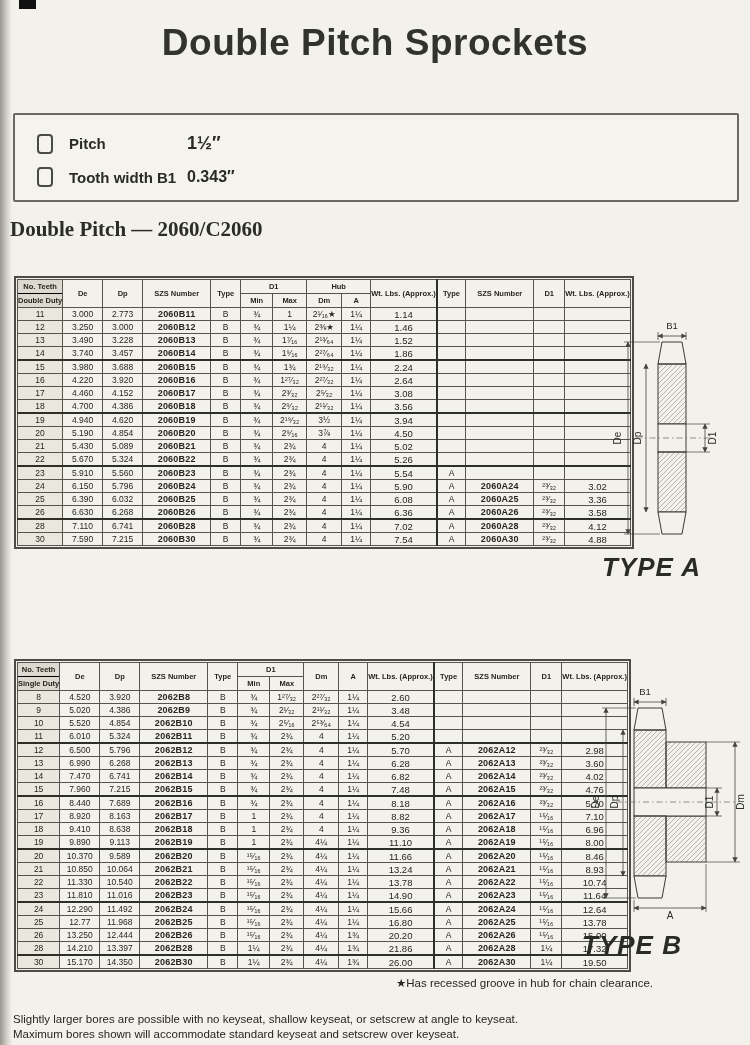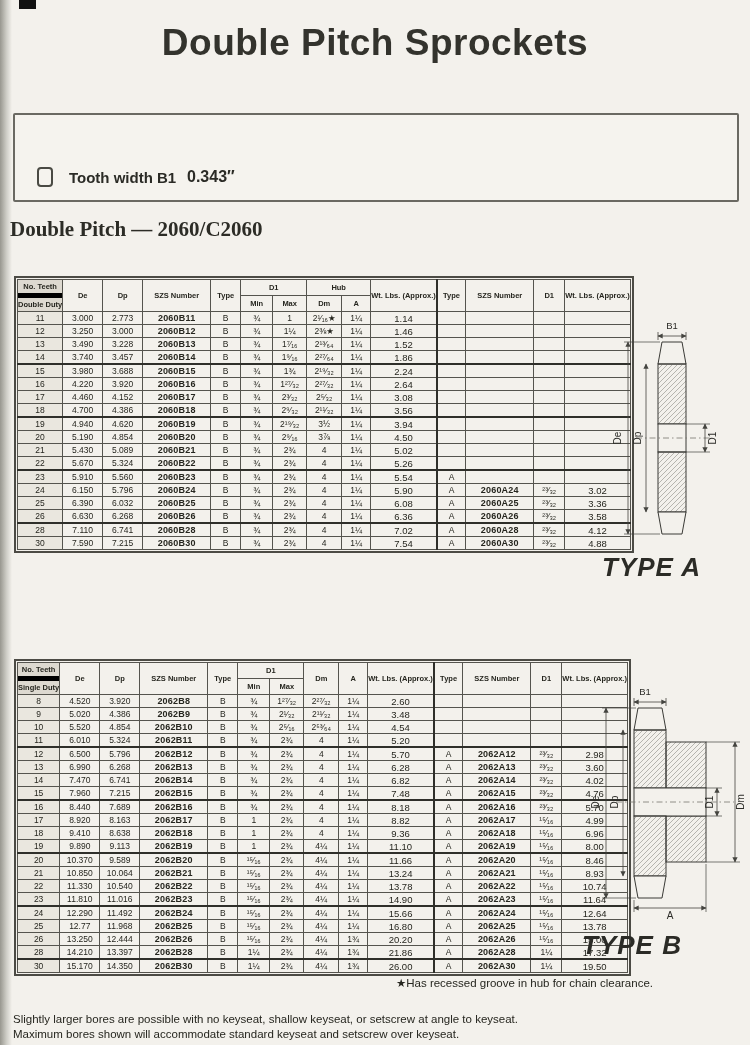--- a/index.html
+++ b/index.html
@@ -32,21 +32,21 @@
   .tm2{top:659px;}
   .tbl-wrap{border:2px solid #4c4b45;padding:1px;background:#f3f1ec;display:inline-block;}
   table.sprocket-table{border-collapse:collapse;table-layout:fixed;background:#f3f1ec;}
   .sprocket-table th,.sprocket-table td{border:1px solid #55544e;text-align:center;
         vertical-align:middle;overflow:hidden;white-space:nowrap;}
   .sprocket-table th{font-size:7.5px;font-weight:bold;padding:1px 0;color:#26261f;}
   .sprocket-table td{font-size:8.5px;padding:0 1px;color:#26261f;}
   [data-table="0"] .sprocket-table tbody td{height:12px;}
   [data-table="1"] .sprocket-table tbody td{height:12px;}
   .h-teeth{background:#ddd9d0;font-size:7px;white-space:normal;}
-  .h-teeth .teeth-top{border-bottom:5px solid #000000;padding:1px 0 2px 0;}
+  .h-teeth .teeth-top{border-bottom:1px solid #000000;padding:1px 0 2px 0;}
   .h-teeth .teeth-bottom{padding:2px 0 1px 0;}
   .h-wt{font-size:6.8px;white-space:normal;line-height:1.25;}
   th.sec2,td.c-type2{border-left:2px solid #2f2f2a;}
   td.c-teeth{background:#eae7df;font-size:8.5px;}
   td.c-szs,td.c-szs2{font-weight:bold;font-size:9px;letter-spacing:.2px;}
   td.c-wt,td.c-wt2{font-size:9.5px;}
   tr.group-start td{border-top:2px solid #2f2f2a;}
   
   .diagram{position:absolute;text-align:left;}
   .dg-a{left:602px;top:320px;width:145px;}
@@ -62,20 +62,25 @@
 </head>
 <body>
 
 <div class="page">
   <div class="edge-shadow"></div>
   <div class="corner-mark"></div>
 
   <div class="page-title">Double Pitch Sprockets</div>
 
   <div class="spec-box">
+    <div class="spec-row r1">
+      <div class="check-icon"></div>
+      <div class="spec-label">Pitch</div>
+      <div class="spec-value big">1½″</div>
+    </div>
     <div class="spec-row r2">
       <div class="check-icon"></div>
       <div class="spec-label">Tooth width B1</div>
       <div class="spec-value">0.343″</div>
     </div>
   </div>
 
   <div class="section-heading sh1">
     <div>Double Pitch — 2060/C2060</div>
   </div>
@@ -647,21 +652,21 @@
               <td class="c-szs">2062B17</td>
               <td class="c-type">B</td>
               <td class="c-min">1</td>
               <td class="c-max">2¾</td>
               <td class="c-dm">4</td>
               <td class="c-a">1¼</td>
               <td class="c-wt">8.82</td>
               <td class="c-type2">A</td>
               <td class="c-szs2">2062A17</td>
               <td class="c-d12">¹⁵⁄₁₆</td>
-              <td class="c-wt2">4.99</td>
+              <td class="c-wt2">7.10</td>
             </tr>
             <tr>
               <td class="c-teeth">18</td>
               <td class="c-de">9.410</td>
               <td class="c-dp">8.638</td>
               <td class="c-szs">2062B18</td>
               <td class="c-type">B</td>
               <td class="c-min">1</td>
               <td class="c-max">2¾</td>
               <td class="c-dm">4</td>

